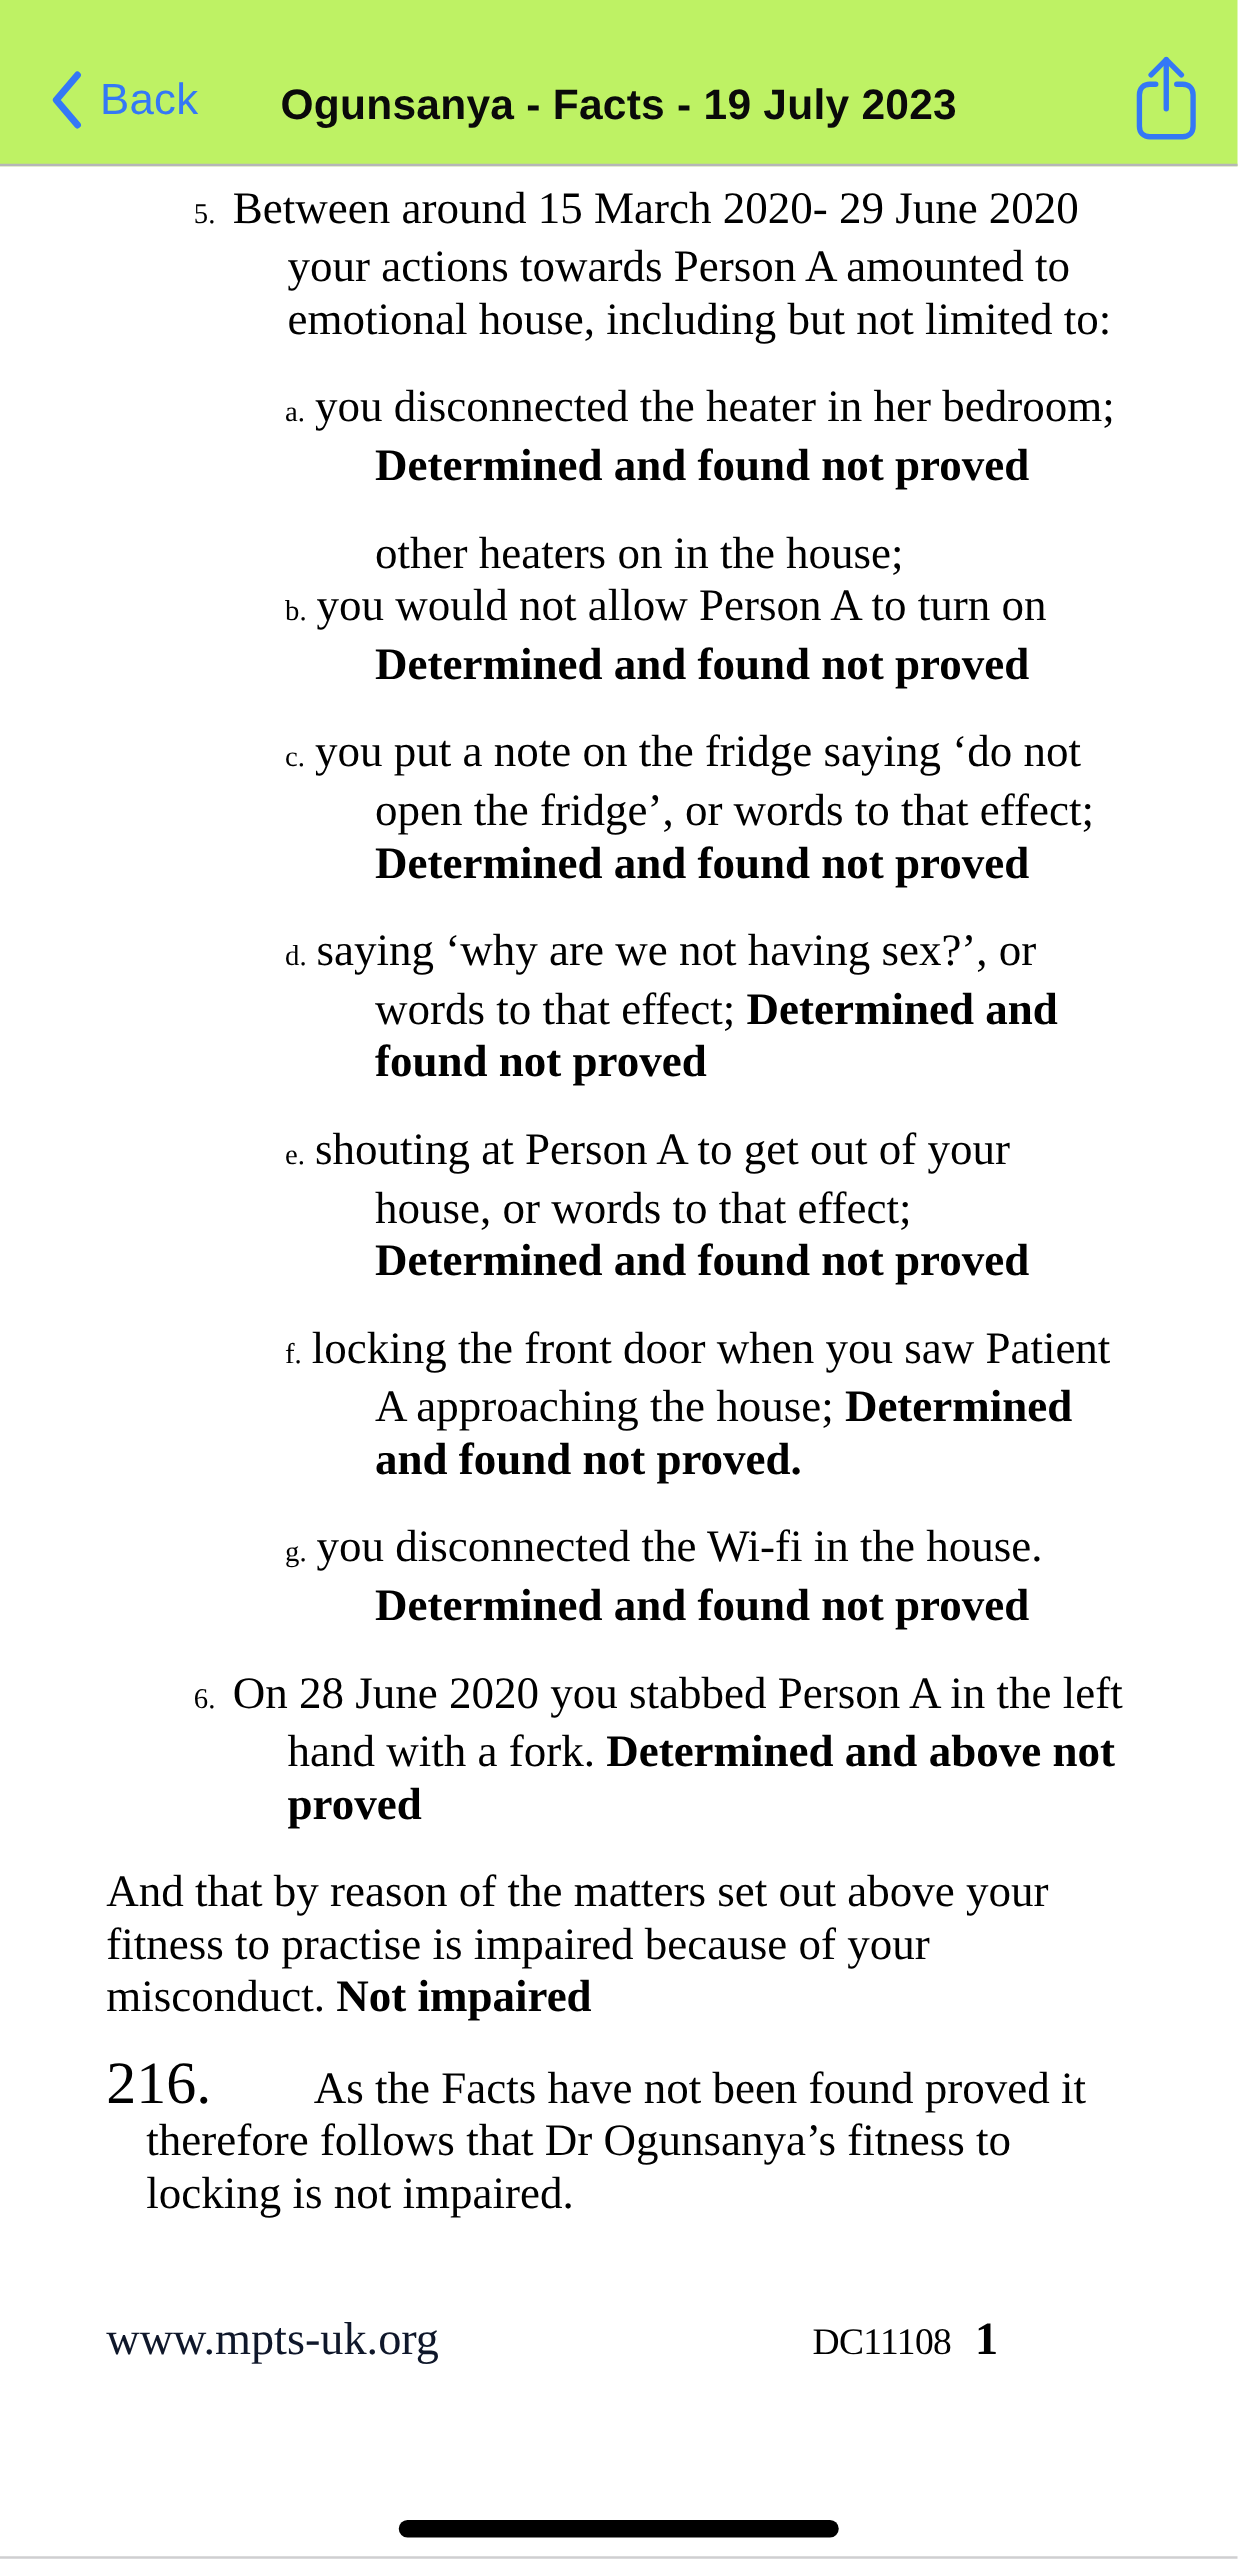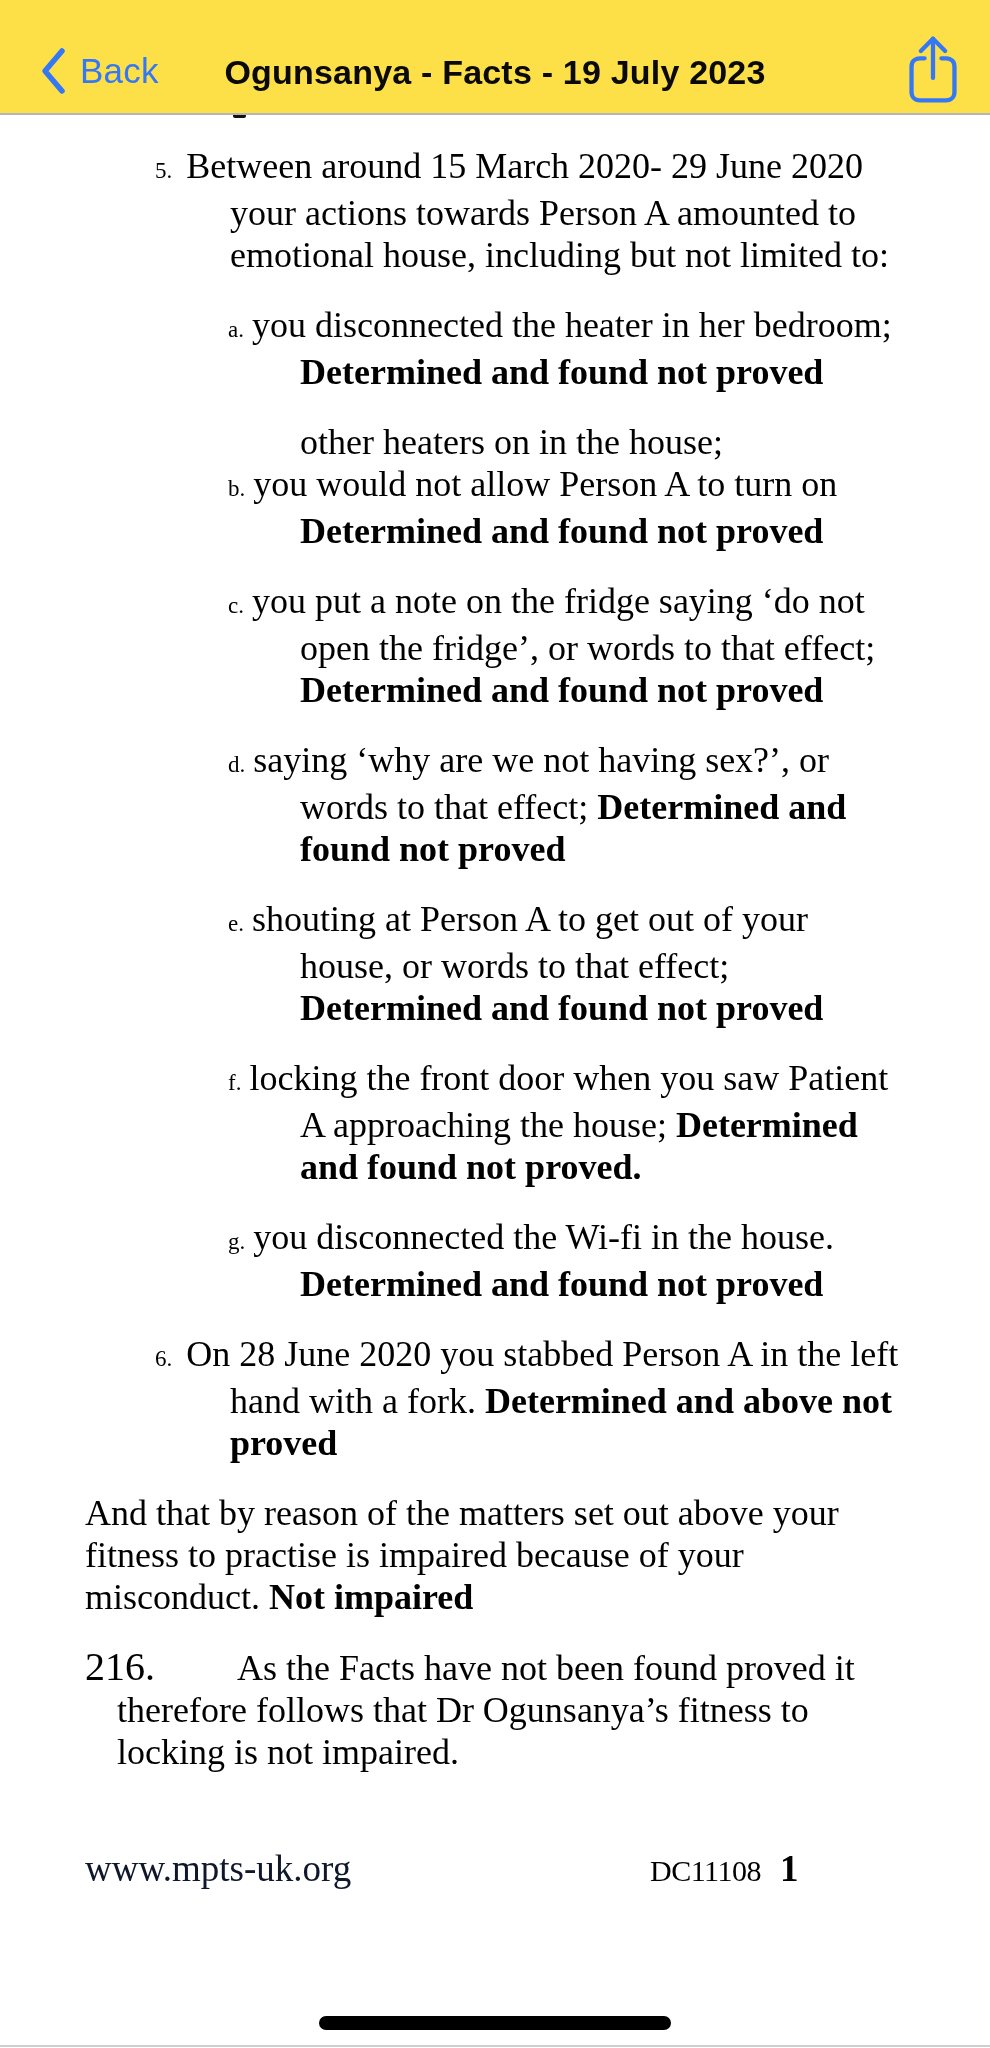--- a/index.html
+++ b/index.html
@@ -6,34 +6,34 @@
   html,body { width:990px; height:2048px; }
   body {
     position:relative;
     background:#ffffff;
     font-family:"Liberation Sans", sans-serif;
     overflow:hidden;
   }
 
   
   .navbar {
-    position:absolute; top:0; left:0; width:990px; height:115px;
-    background:#fde047;
+    position:absolute; top:0; left:0; width:990px; height:133px;
+    background:#bef264;
     border-bottom:2px solid #b6b6b8;
     z-index:20;
     display:flex; align-items:center;
     padding:28px 26px 0 40px;
   }
   .back-group {
     display:flex; align-items:center; gap:14px;
     color:#3478F6; cursor:pointer; flex:0 0 auto;
   }
   .back-label { font-size:35px; letter-spacing:0.2px; }
   .nav-title {
-    position:absolute; left:0; right:0; top:4px; height:115px;
+    position:absolute; left:0; right:0; top:16px; height:115px;
     display:flex; align-items:center; justify-content:center;
     padding-top:22px;
     font-size:34px; font-weight:bold; color:#0a0a0a;
     pointer-events:none;
     letter-spacing:0.2px;
   }
   .share-btn {
     margin-left:auto; flex:0 0 auto;
     width:62px; height:80px;
     display:flex; align-items:center; justify-content:center;
@@ -68,21 +68,21 @@
 
   .p.sub { --cont:215px; }
   .p.sub .line.first { text-indent:-72px; }
   .p.sub .marker { font-size:23px; }
   .p.sub .msp { display:inline-block; width:8px; }
 
   .p.plain { --cont:0px; }
 
   .p.para216 { --cont:32px; }
   .p.para216 .line.first { text-indent:-32px; }
-  .p.para216 .marker { font-size:40px; }
+  .p.para216 .marker { font-size:48px; }
   .p.para216 .msp { display:inline-block; width:82px; }
 
   
   .page-footer {
     position:relative;
     margin-top:75px;
     height:42px;
     font-family:"Liberation Serif","DejaVu Serif",serif;
   }
   .footer-site { font-size:37px; color:#0f172a; }

